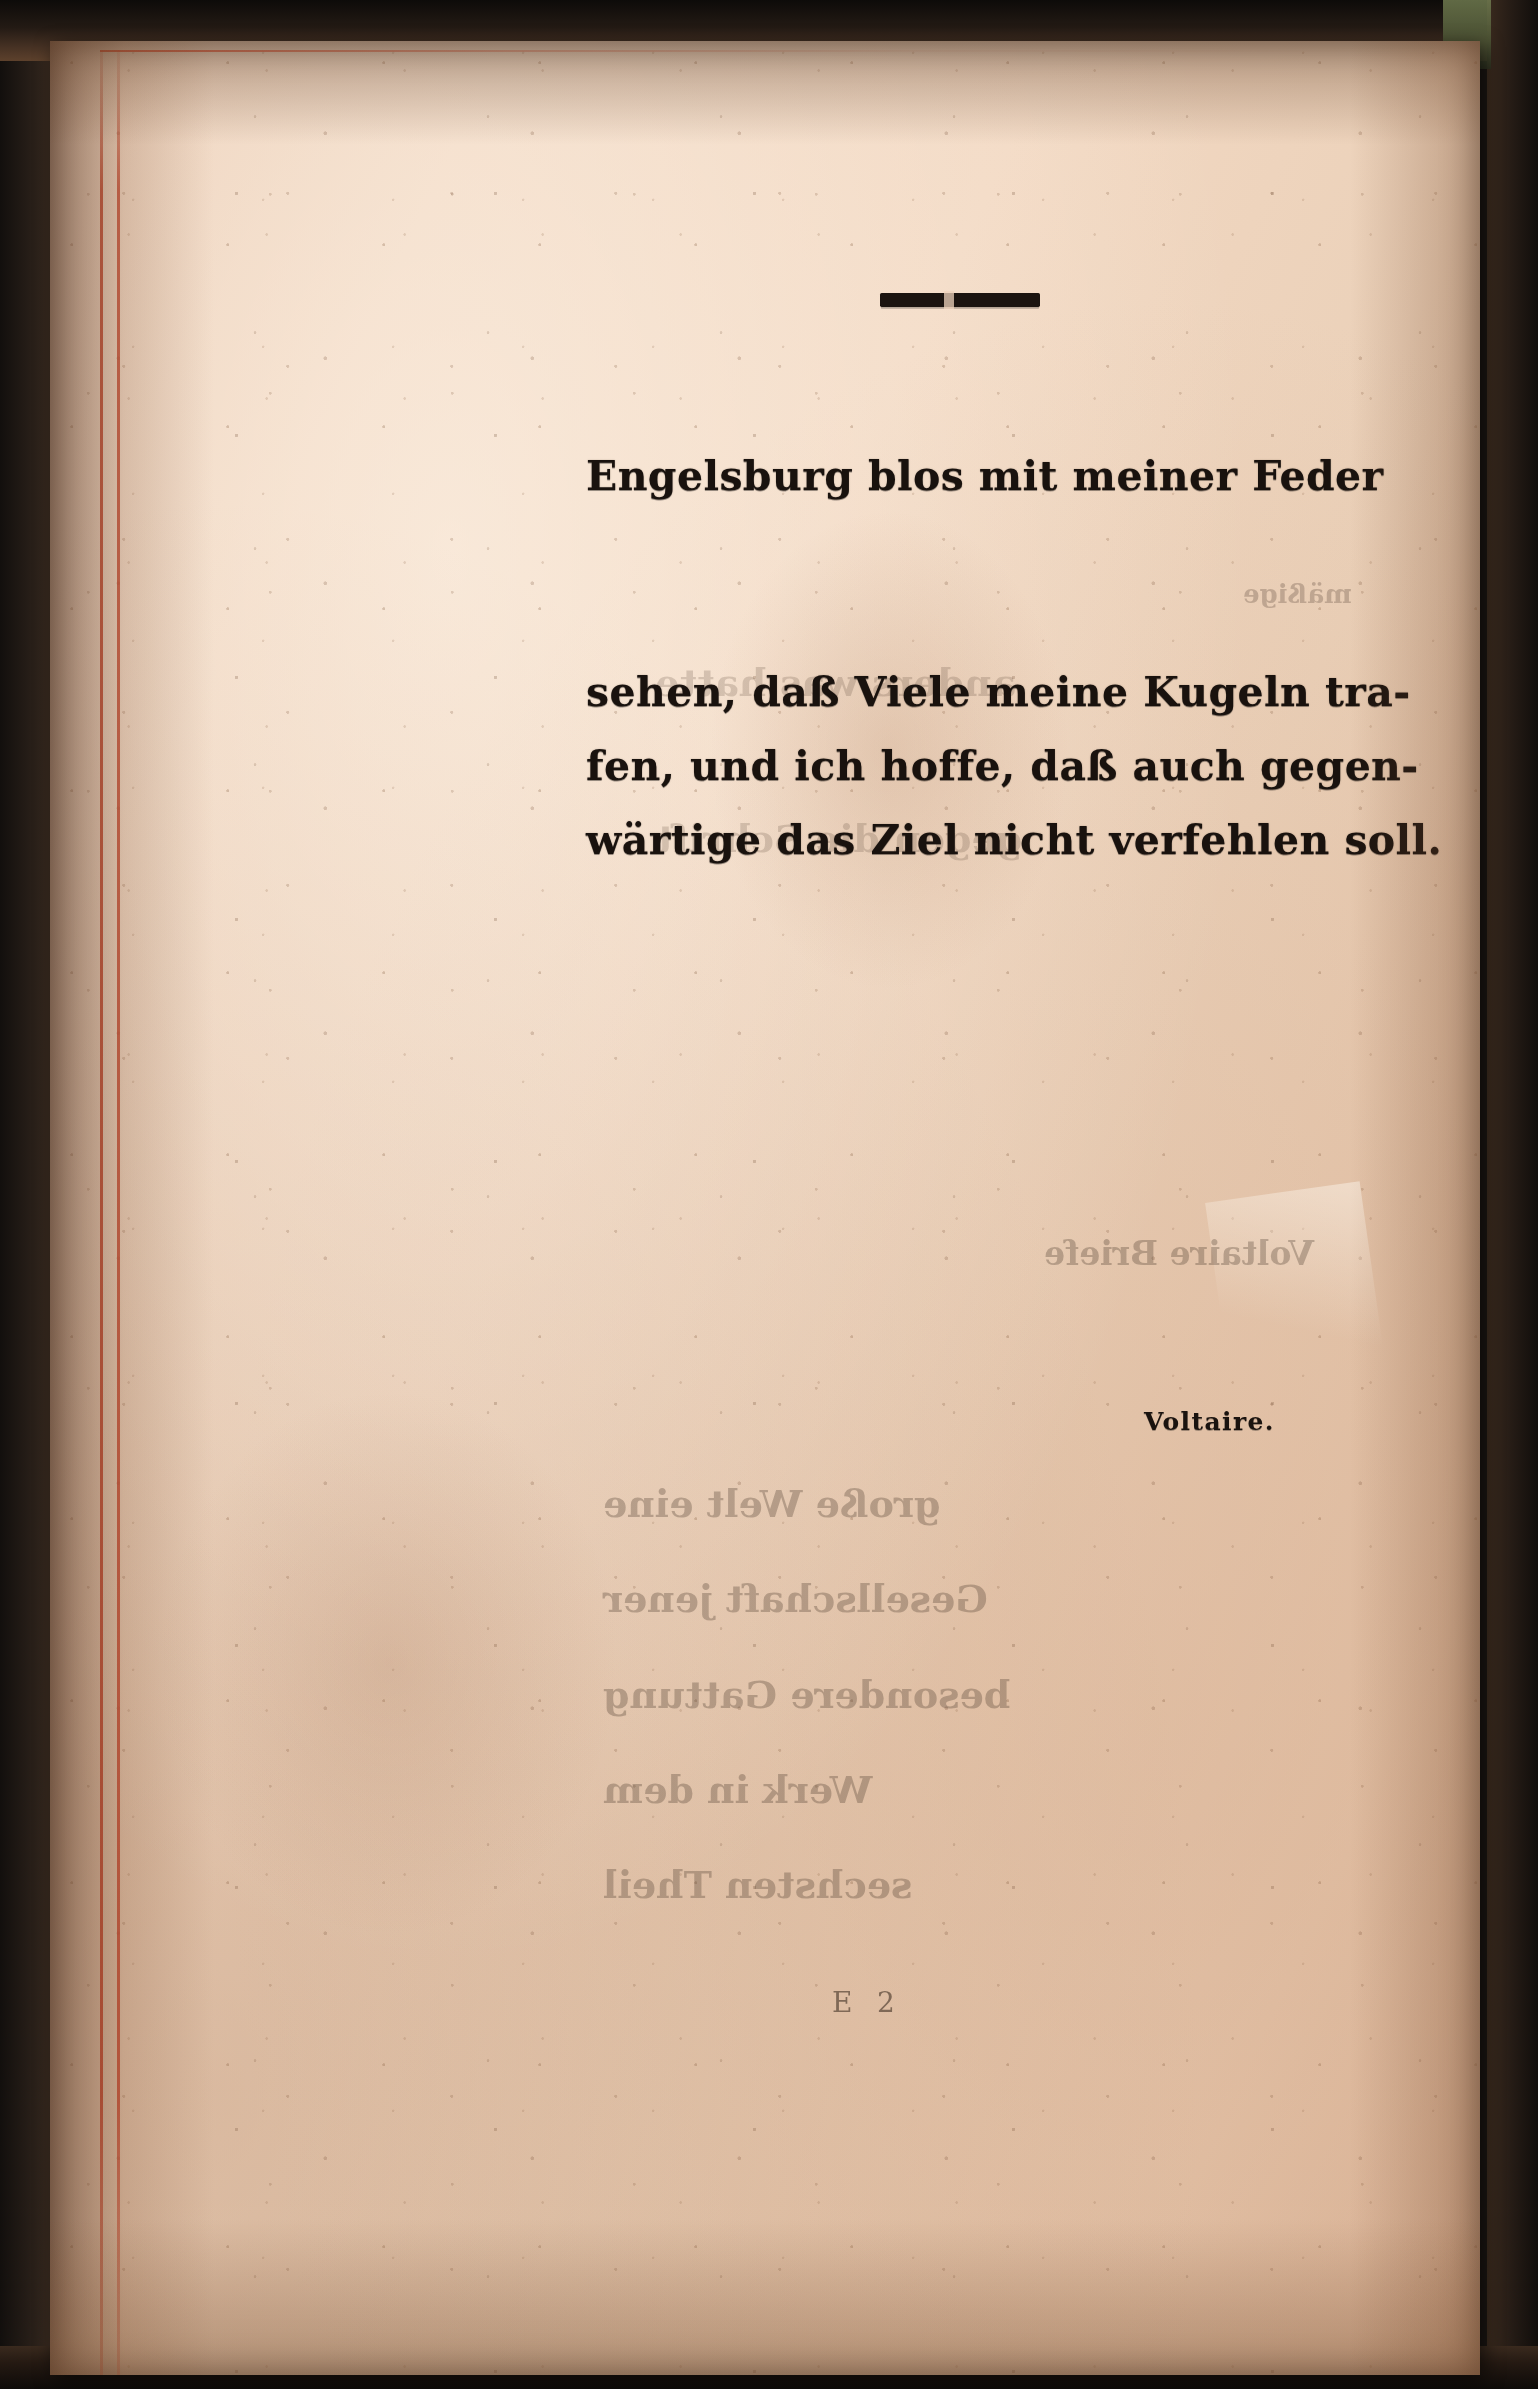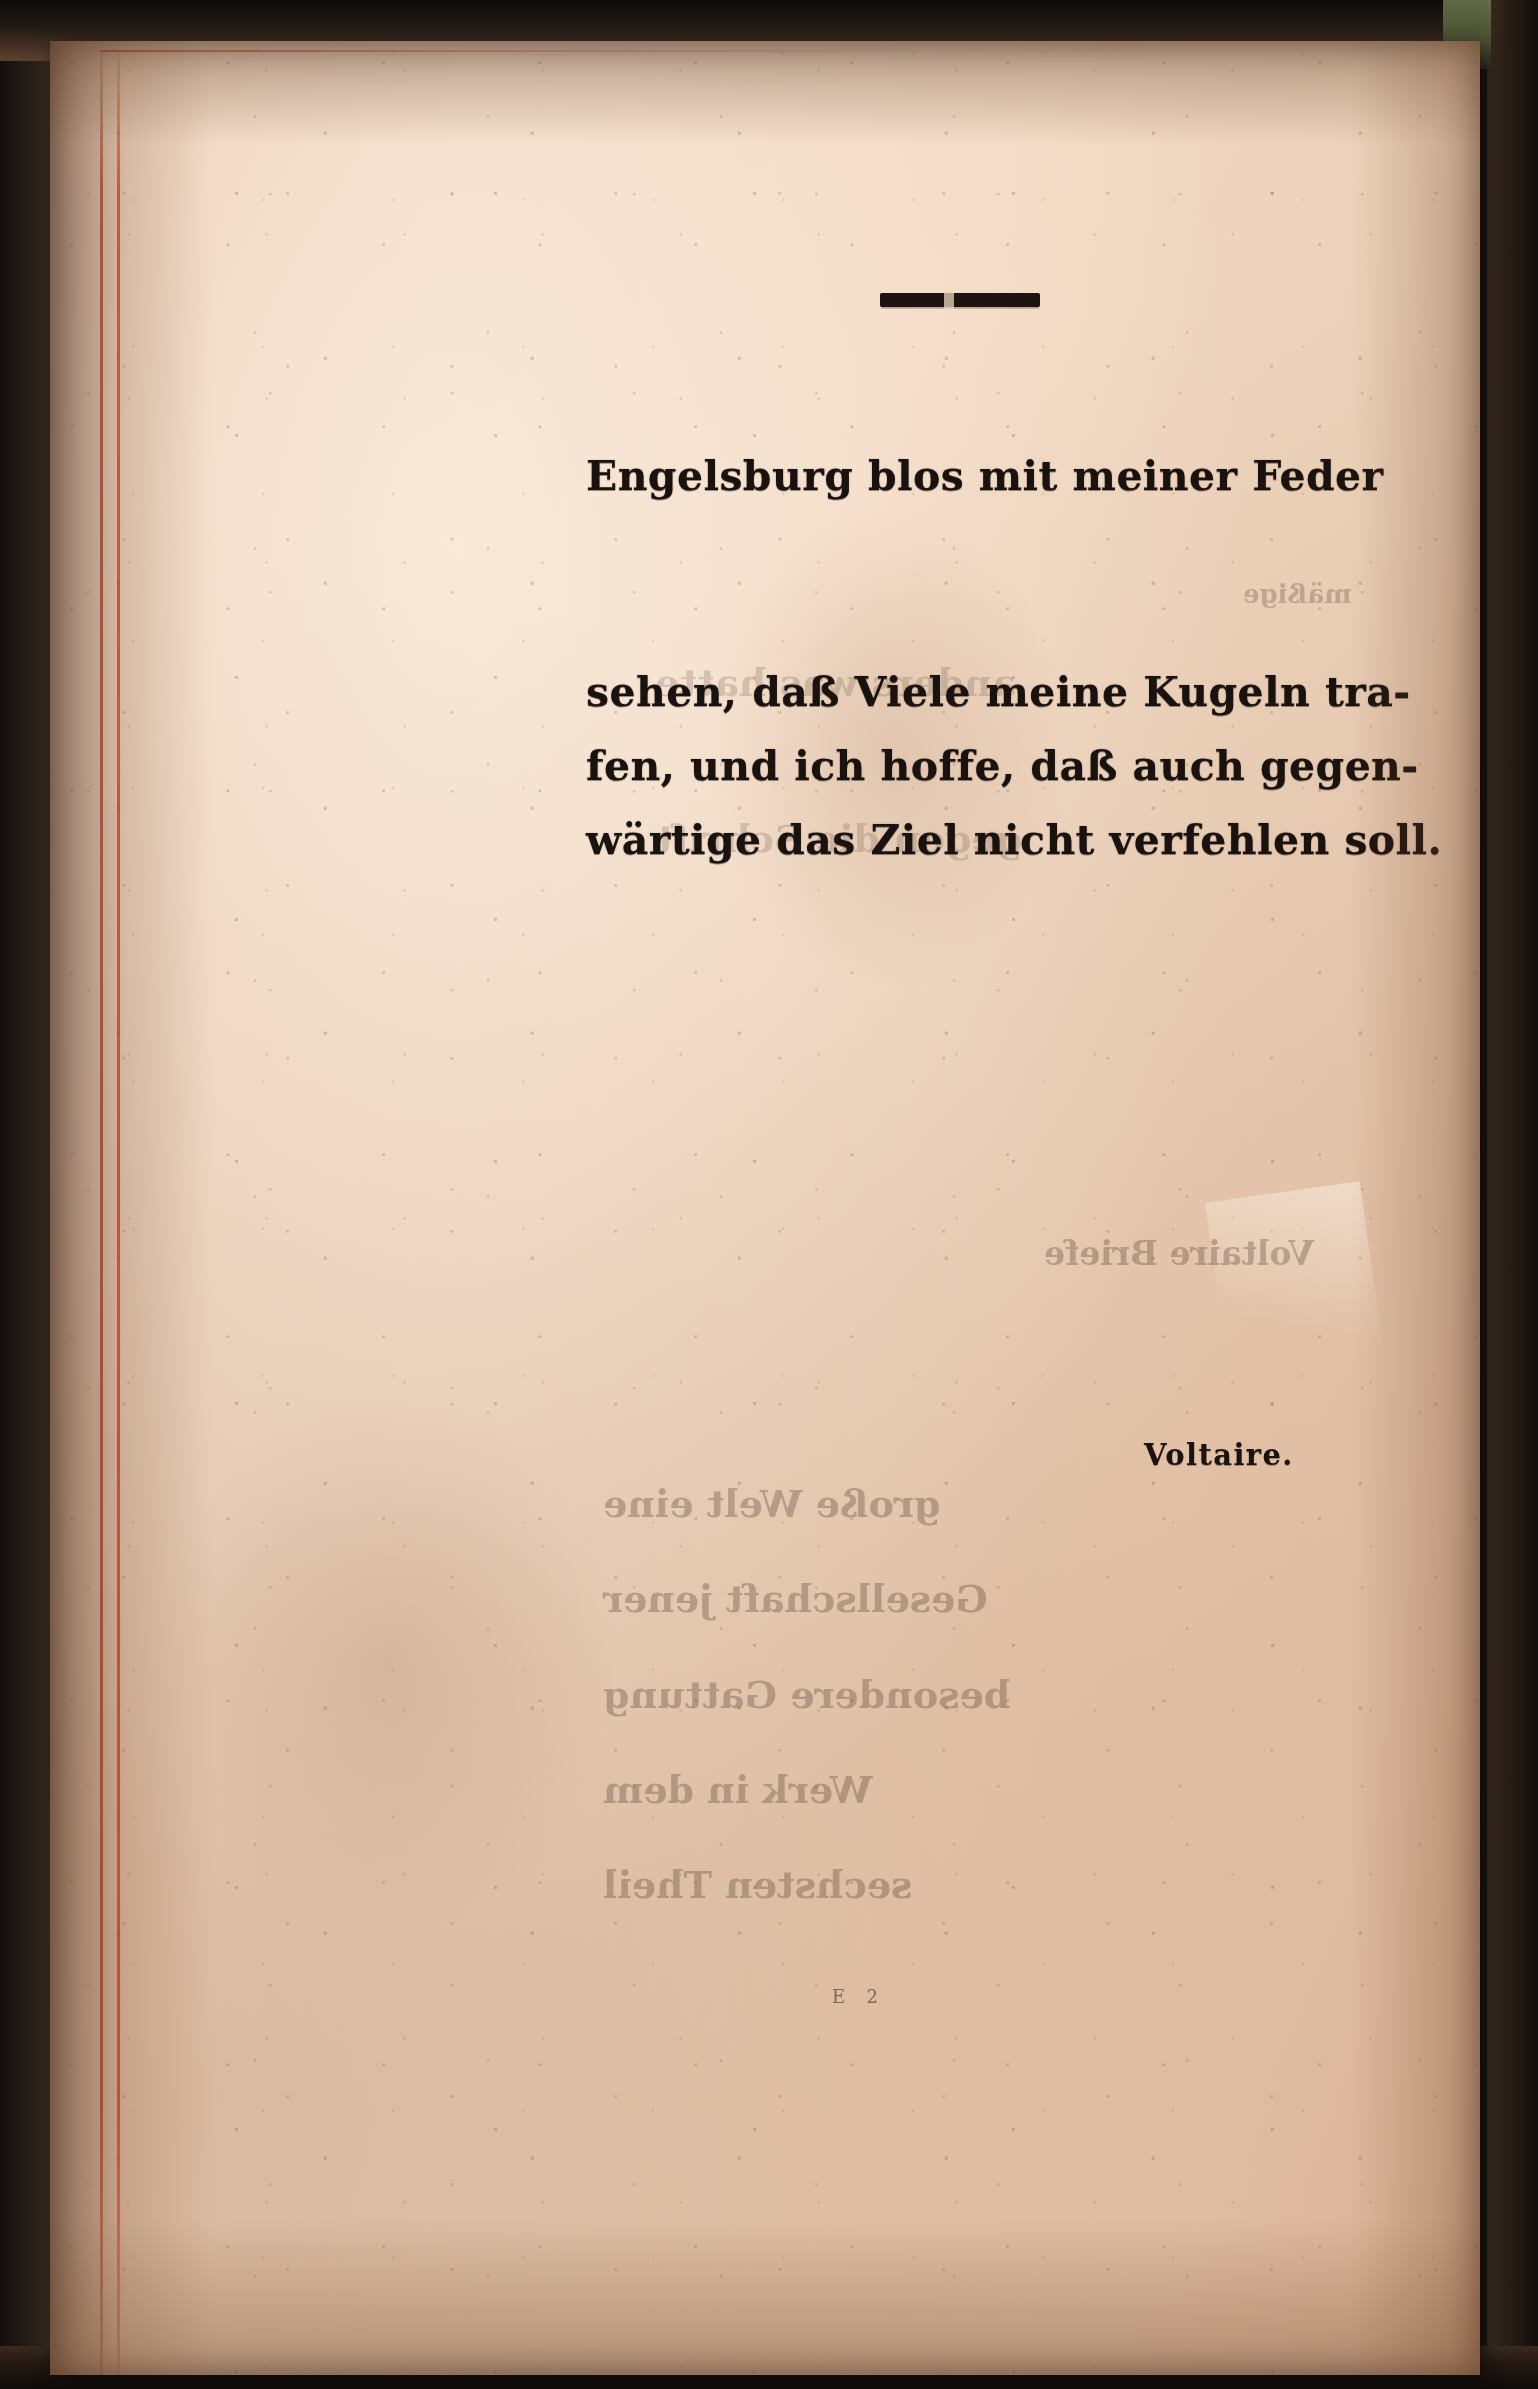--- a/index.html
+++ b/index.html
@@ -196,33 +196,32 @@
   #para-1 { left: 52px; top: 156px; }
   #para-2 { left: 52px; top: 372px; }
   .indent { display: inline-block; width: 82px; }
 
   .signature {
     position: absolute;
     left: 1094px;
     top: 1366px;
     font-family: "DejaVu Serif", serif;
     font-weight: 700;
-    font-size: 29px;
+    font-size: 25px;
     letter-spacing: 1.4px;
     color: #1a130f;
     text-shadow: 0 0.9px 0 rgba(0,0,0,.3);
-    margin-top: 31px;
   }
 
   .catchword {
     position: absolute;
     left: 782px;
     top: 1945px;
     font-family: "DejaVu Serif", serif;
-    font-size: 18px;
+    font-size: 28px;
     letter-spacing: 7.8px;
     color: rgba(50,34,24,.55);
   }
 
   
   .bleed {
     position: absolute;
     font-family: "DejaVu Serif", serif;
     font-weight: 700;
     font-size: 38px;

